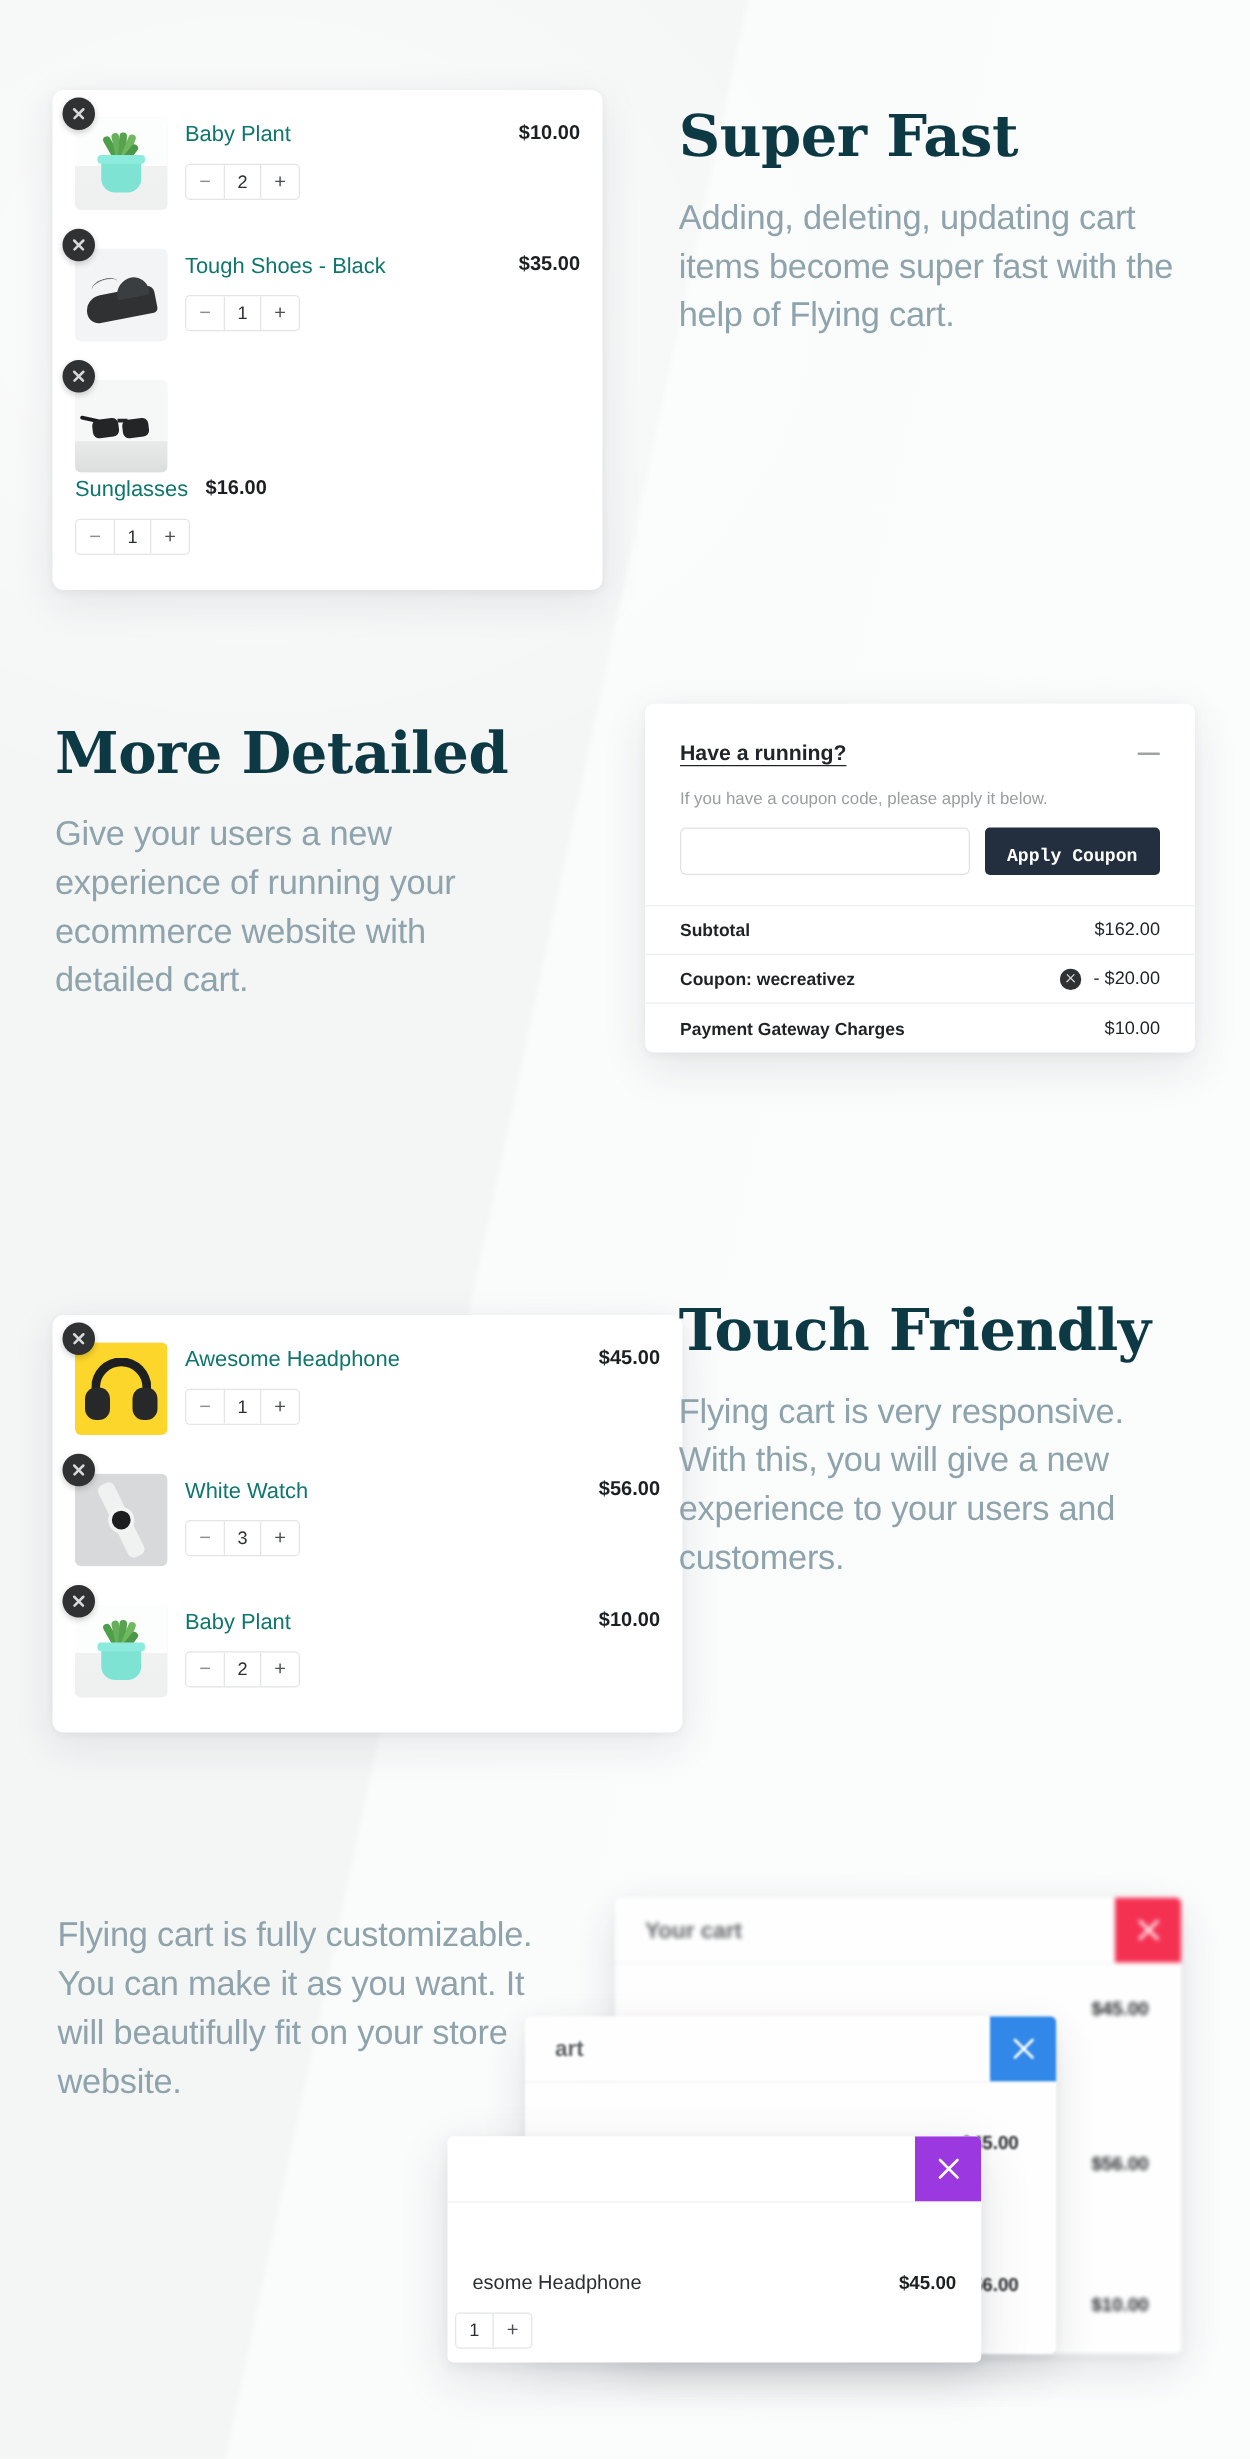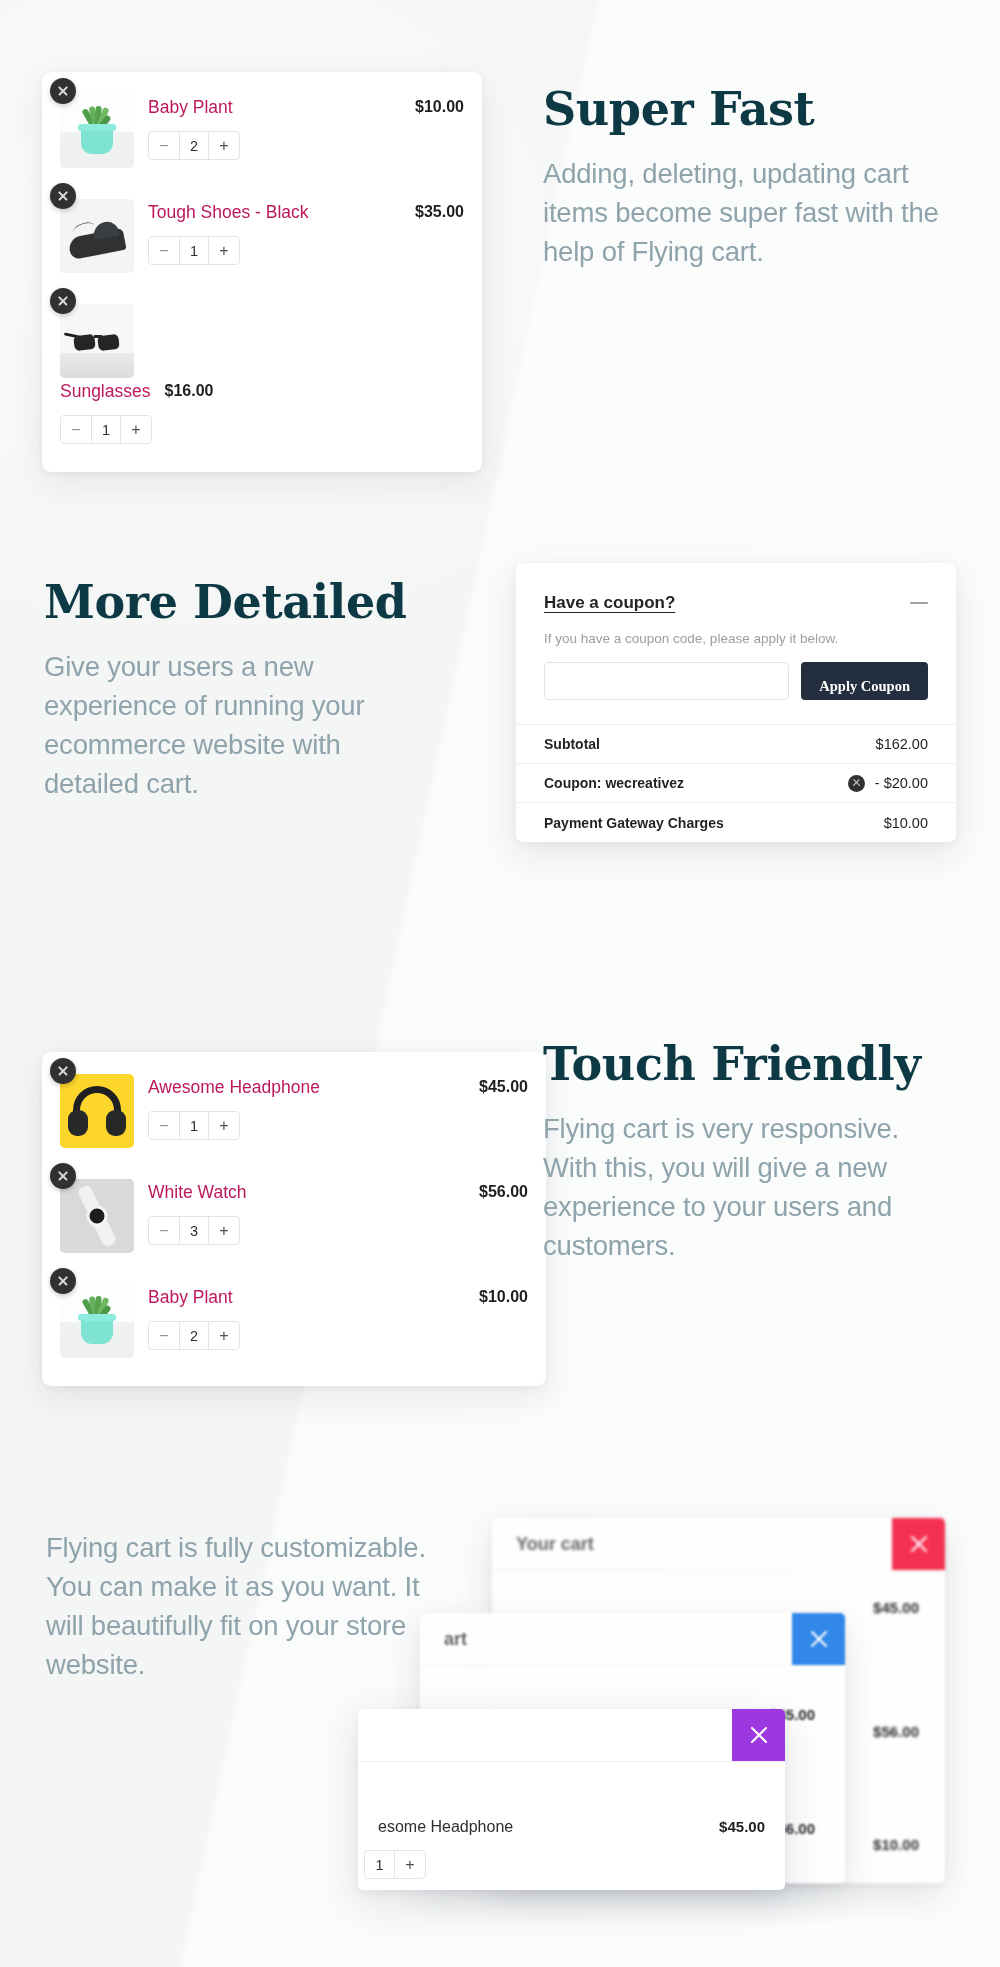--- a/index.html
+++ b/index.html
@@ -79,21 +79,21 @@
   .remove-badge::before, .remove-badge::after {
     content:""; position:absolute; left:7px; top:12.2px;
     width:12px; height:1.6px; background:#d8d9da; border-radius:1px;
   }
   .remove-badge::before { transform: rotate(45deg); }
   .remove-badge::after  { transform: rotate(-45deg); }
 
   .row-main { flex: 1 1 auto; padding-top: 3px; }
   .row-top { display: flex; align-items: flex-start; }
   .item-name {
-    font-size: 17.5px; color: #be185d; font-weight: 400;
+    font-size: 17.5px; color: #0f766e; font-weight: 400;
     flex: 1 1 auto; line-height: 1.2;
   }
   .item-price {
     font-size: 16px; font-weight: 700; color: #1d2023;
     white-space: nowrap; padding-left: 14px; padding-top: 1px;
   }
   .qty {
     margin-top: 13px;
     display: inline-flex;
     border: 1px solid #e2e4e6;
@@ -160,21 +160,21 @@
   .coupon-sub { margin-top:18px; font-size:13.5px; color:#9a9ea1; }
   .coupon-form { margin-top:16px; display:flex; gap:12px; }
   .coupon-input {
     flex:1 1 auto; height:38px; border:1px solid #dfe1e3; border-radius:5px;
     background:#fff; font-size:14px; padding:0 12px; color:#2c2f31;
     font-family:"Liberation Sans", sans-serif;
   }
   .apply-btn {
     background:#232f3e; color:#fff; border:none; border-radius:4px;
     font-size:14.5px; font-weight:700; padding:16px 18px; height:38px;
-    font-family:Liberation Serif, serif; cursor:pointer; white-space:nowrap;
+    font-family:Liberation Mono, monospace; cursor:pointer; white-space:nowrap;
   }
   .totals { border-top:1px solid #eceeef; }
   .trow {
     display:flex; align-items:center; height:39px;
     padding:0 28px; border-bottom:1px solid #eceeef;
   }
   .trow:last-child { border-bottom:none; }
   .tlabel { flex:1 1 auto; font-size:14px; font-weight:700; color:#1f2225; }
   .tval { font-size:14.5px; color:#1f2225; font-weight:400; white-space:nowrap; }
   .coupon-x {
@@ -293,21 +293,21 @@
   </div>
 
   <div class="feat" style="left:543px; top:85px; width:410px;">
     <h2>Super Fast</h2>
     <p>Adding, deleting, updating cart items become super fast with the help of Flying cart.</p>
   </div>
 
   <div class="coupon-card" style="left:516px; top:563px; width:440px;">
     <div class="coupon-top">
       <div class="coupon-head">
-        <div class="coupon-title">Have a coupon?</div>
+        <div class="coupon-title">Have a running?</div>
         <div class="collapse-icon"></div>
       </div>
       <div class="coupon-sub">If you have a coupon code, please apply it below.</div>
       <div class="coupon-form">
         <input class="coupon-input" type="text" value="" placeholder="" style="">
         <button class="apply-btn">Apply Coupon</button>
       </div>
     </div>
     <div class="totals">
       <div class="trow">

